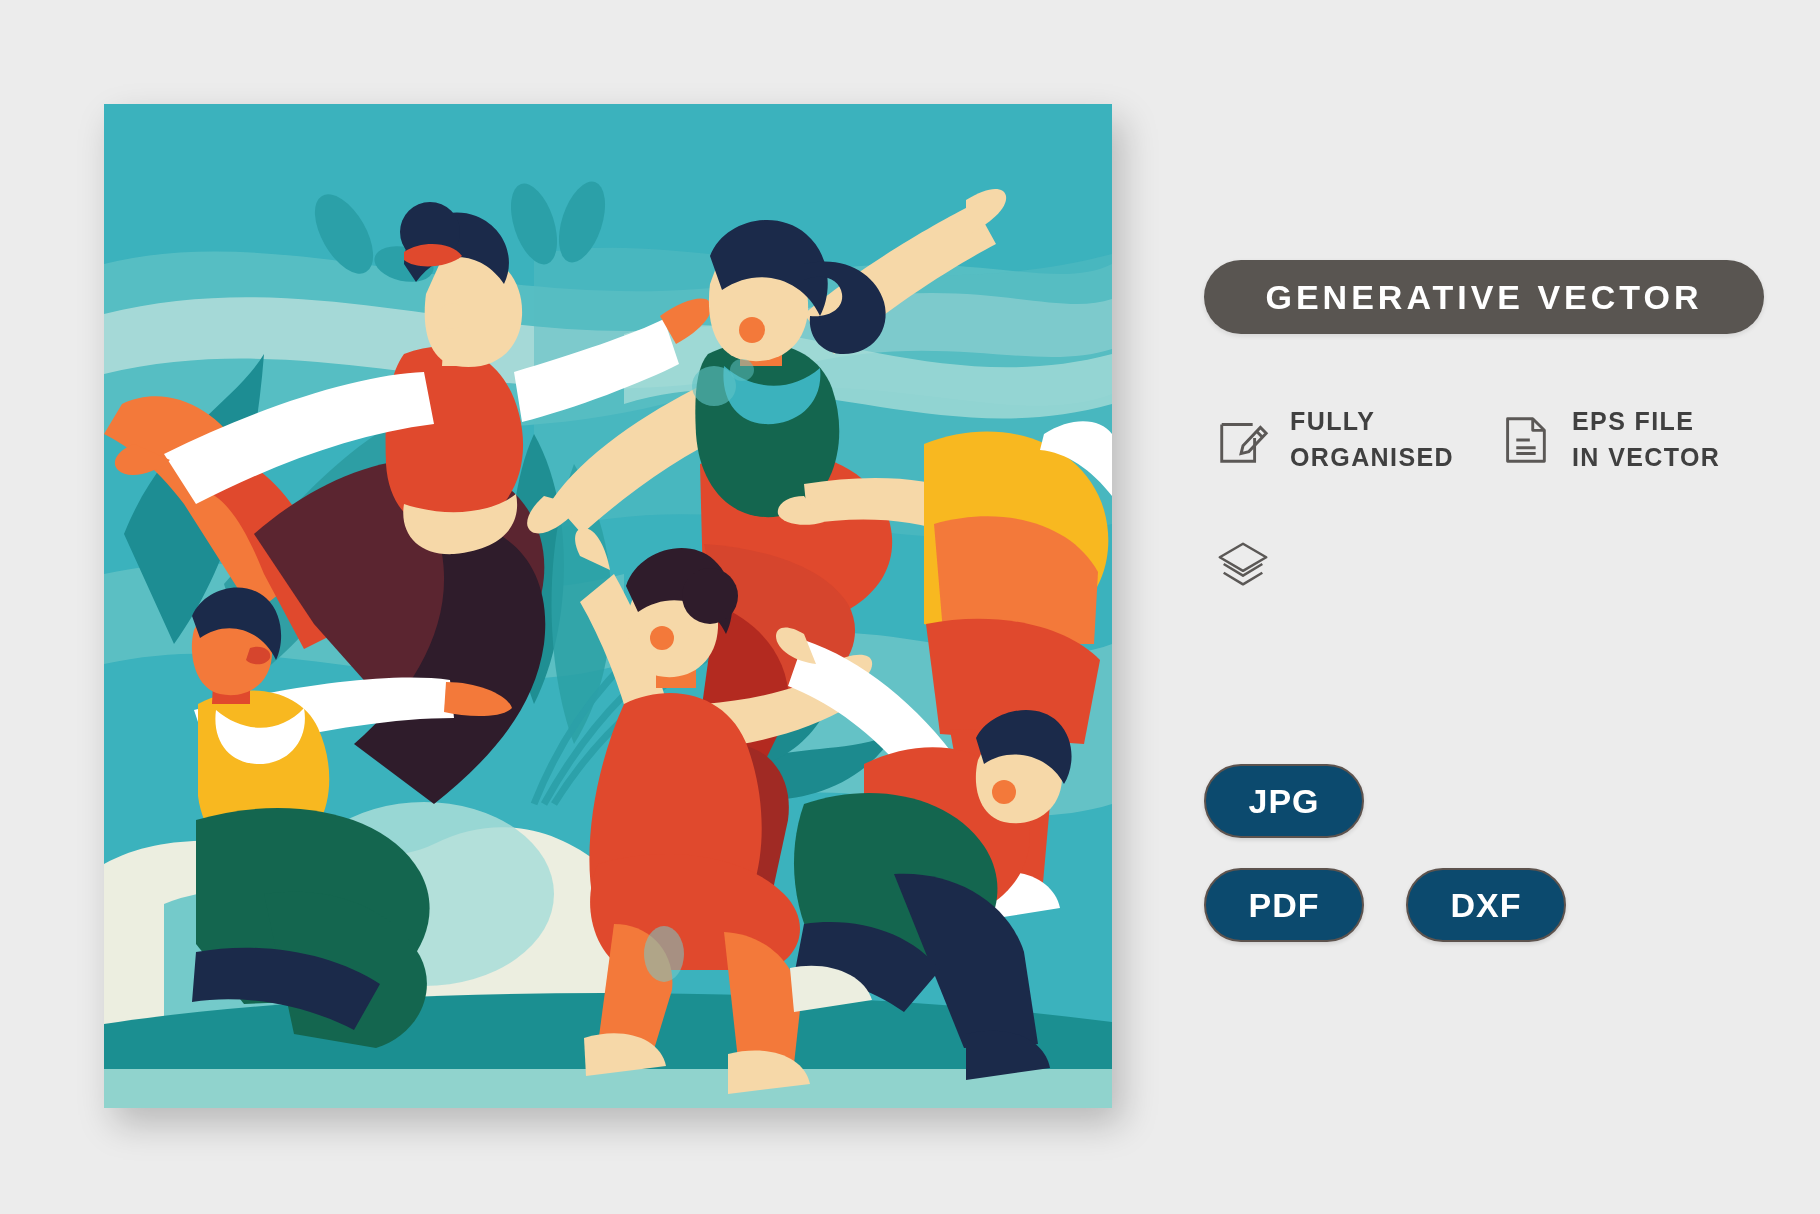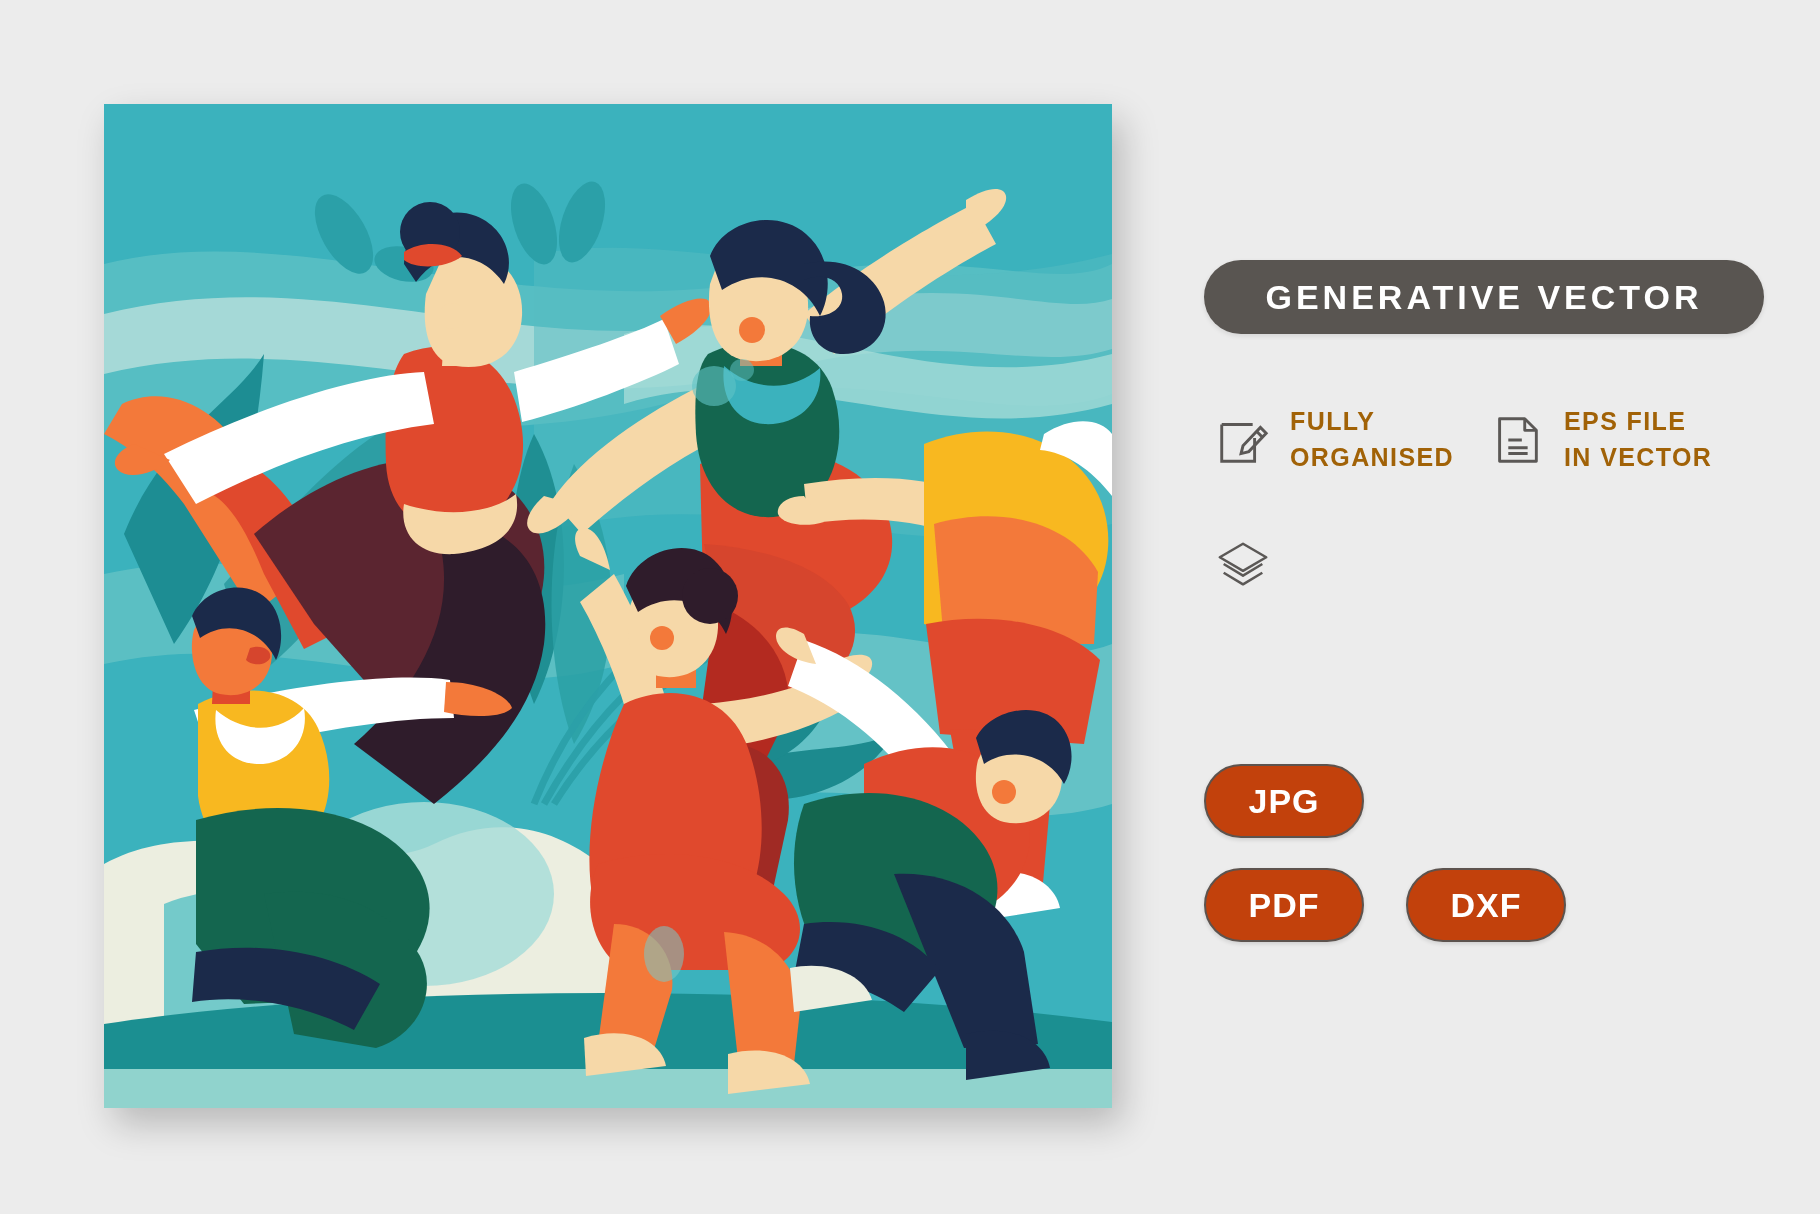--- a/index.html
+++ b/index.html
@@ -35,33 +35,33 @@
   }
   #title-pill .txt{
     color:#fff;font-size:34px;font-weight:bold;letter-spacing:4px;
     white-space:nowrap;
   }
 
   
   .feature{position:absolute;display:flex;align-items:center;gap:18px;}
   .feature .ico{flex:0 0 auto;width:58px;height:58px;display:block;}
   .feature .lines{
-    color:#a16207;font-size:25px;font-weight:bold;letter-spacing:1.4px;
+    color:#404040;font-size:25px;font-weight:bold;letter-spacing:1.4px;
     line-height:1.42;
   }
   #feat-editable{left:34px;top:300px;}
-  #feat-eps{left:308px;top:300px;}
+  #feat-eps{left:316px;top:300px;}
   #feat-layers{left:34px;top:432px;}
 
   
   #formats{position:absolute;left:24px;top:660px;width:566px;}
   .fmt-row{display:flex;gap:42px;margin-bottom:30px;}
   .fmt-btn{
     width:160px;height:74px;border-radius:37px;
-    background:#c2410c;border:2px solid #5d534e;
+    background:#0c4a6e;border:2px solid #5d534e;
     display:flex;align-items:center;justify-content:center;
     box-sizing:border-box;
     box-shadow:0 2px 4px rgba(0,0,0,.12);
   }
   .fmt-btn span{
     color:#fff;font-size:34px;font-weight:bold;letter-spacing:1px;
   }
 </style>
 </head>
 <body>

